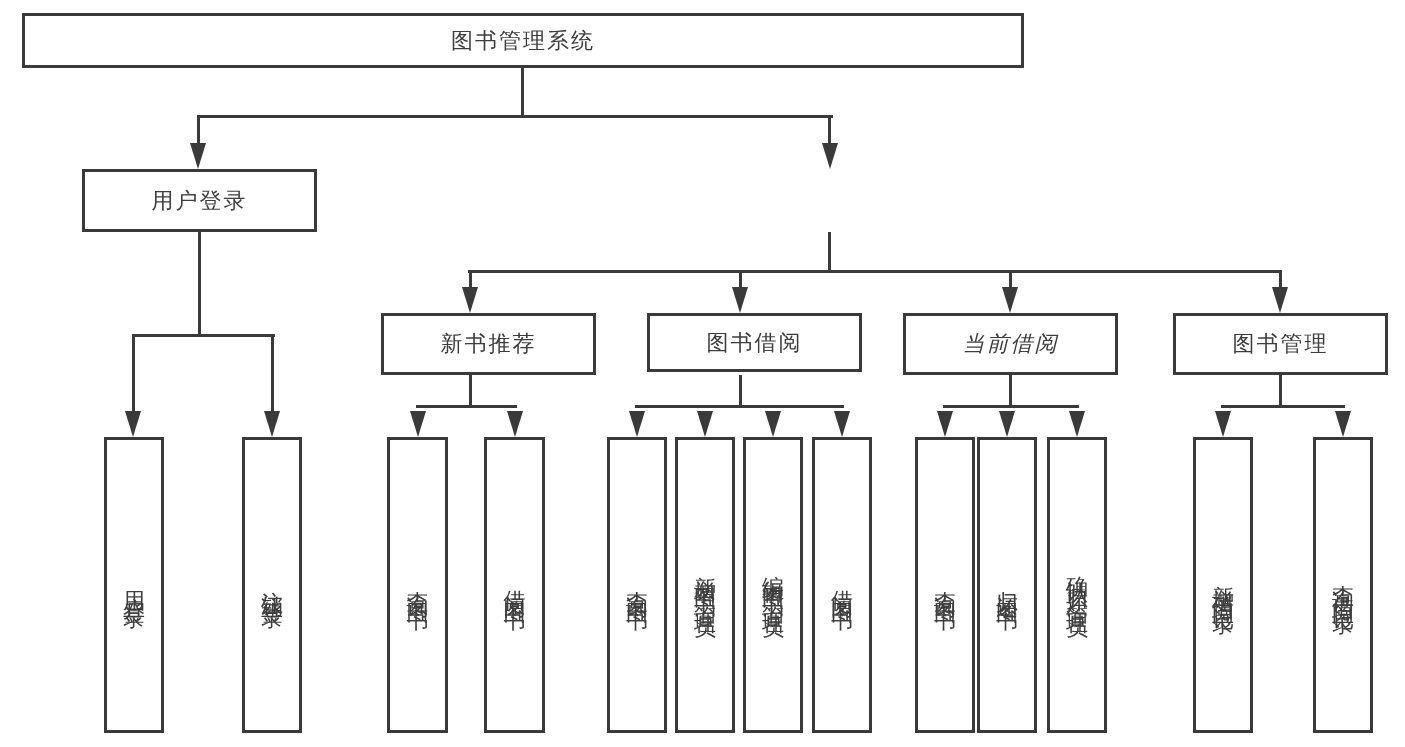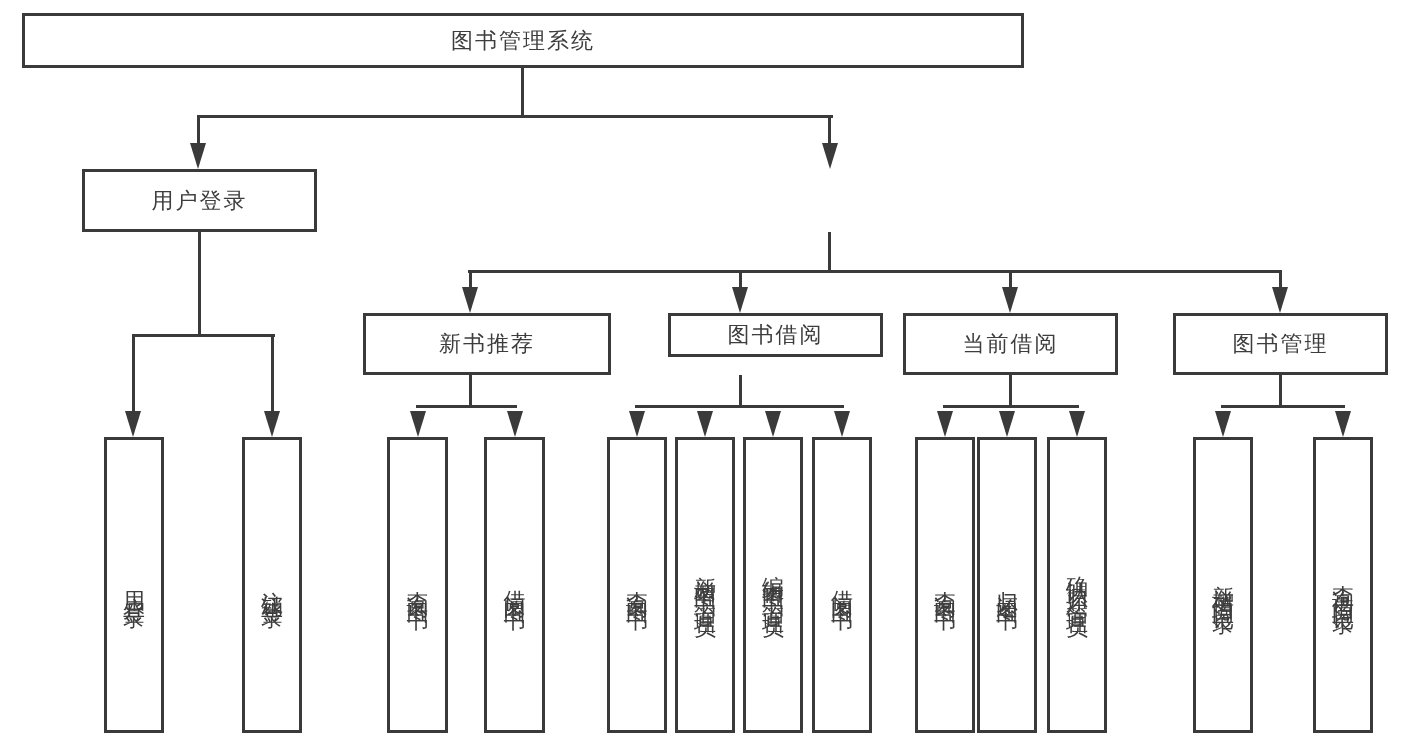--- a/index.html
+++ b/index.html
@@ -87,23 +87,23 @@
   <div class="line" style="left:468px; top:270px; width:814px; height:3px;"></div>
   <div class="line" style="left:469px; top:270px; width:3px; height:18px;"></div>
   <div class="arrow" style="left:462px; top:287px;"></div>
   <div class="line" style="left:739px; top:270px; width:3px; height:18px;"></div>
   <div class="arrow" style="left:732px; top:287px;"></div>
   <div class="line" style="left:1009px; top:270px; width:3px; height:18px;"></div>
   <div class="arrow" style="left:1002px; top:287px;"></div>
   <div class="line" style="left:1279px; top:270px; width:3px; height:18px;"></div>
   <div class="arrow" style="left:1272px; top:287px;"></div>
 
-  <div class="box" style="left:363px; top:313px; width:248px; height:62px;">新书推荐</div>
-  <div class="box" style="left:668px; top:313px; width:215px; height:44px;">图书借阅</div>
-  <div class="box" style="left:903px; top:313px; width:215px; height:62px;">当前借阅</div>
+  <div class="box" style="left:381px; top:313px; width:215px; height:62px;">新书推荐</div>
+  <div class="box" style="left:647px; top:313px; width:215px; height:59px;">图书借阅</div>
+  <div class="box" style="left:903px; top:313px; width:215px; height:62px;font-style:italic;">当前借阅</div>
   <div class="box" style="left:1173px; top:313px; width:215px; height:62px;">图书管理</div>
 
   <div class="line" style="left:469px; top:375px; width:3px; height:33px;"></div>
   <div class="line" style="left:416px; top:405px; width:101px; height:3px;"></div>
   <div class="arrow" style="left:410px; top:411px;"></div>
   <div class="arrow" style="left:507px; top:411px;"></div>
 
   <div class="line" style="left:739px; top:375px; width:3px; height:33px;"></div>
   <div class="line" style="left:635px; top:405px; width:209px; height:3px;"></div>
   <div class="arrow" style="left:629px; top:411px;"></div>

